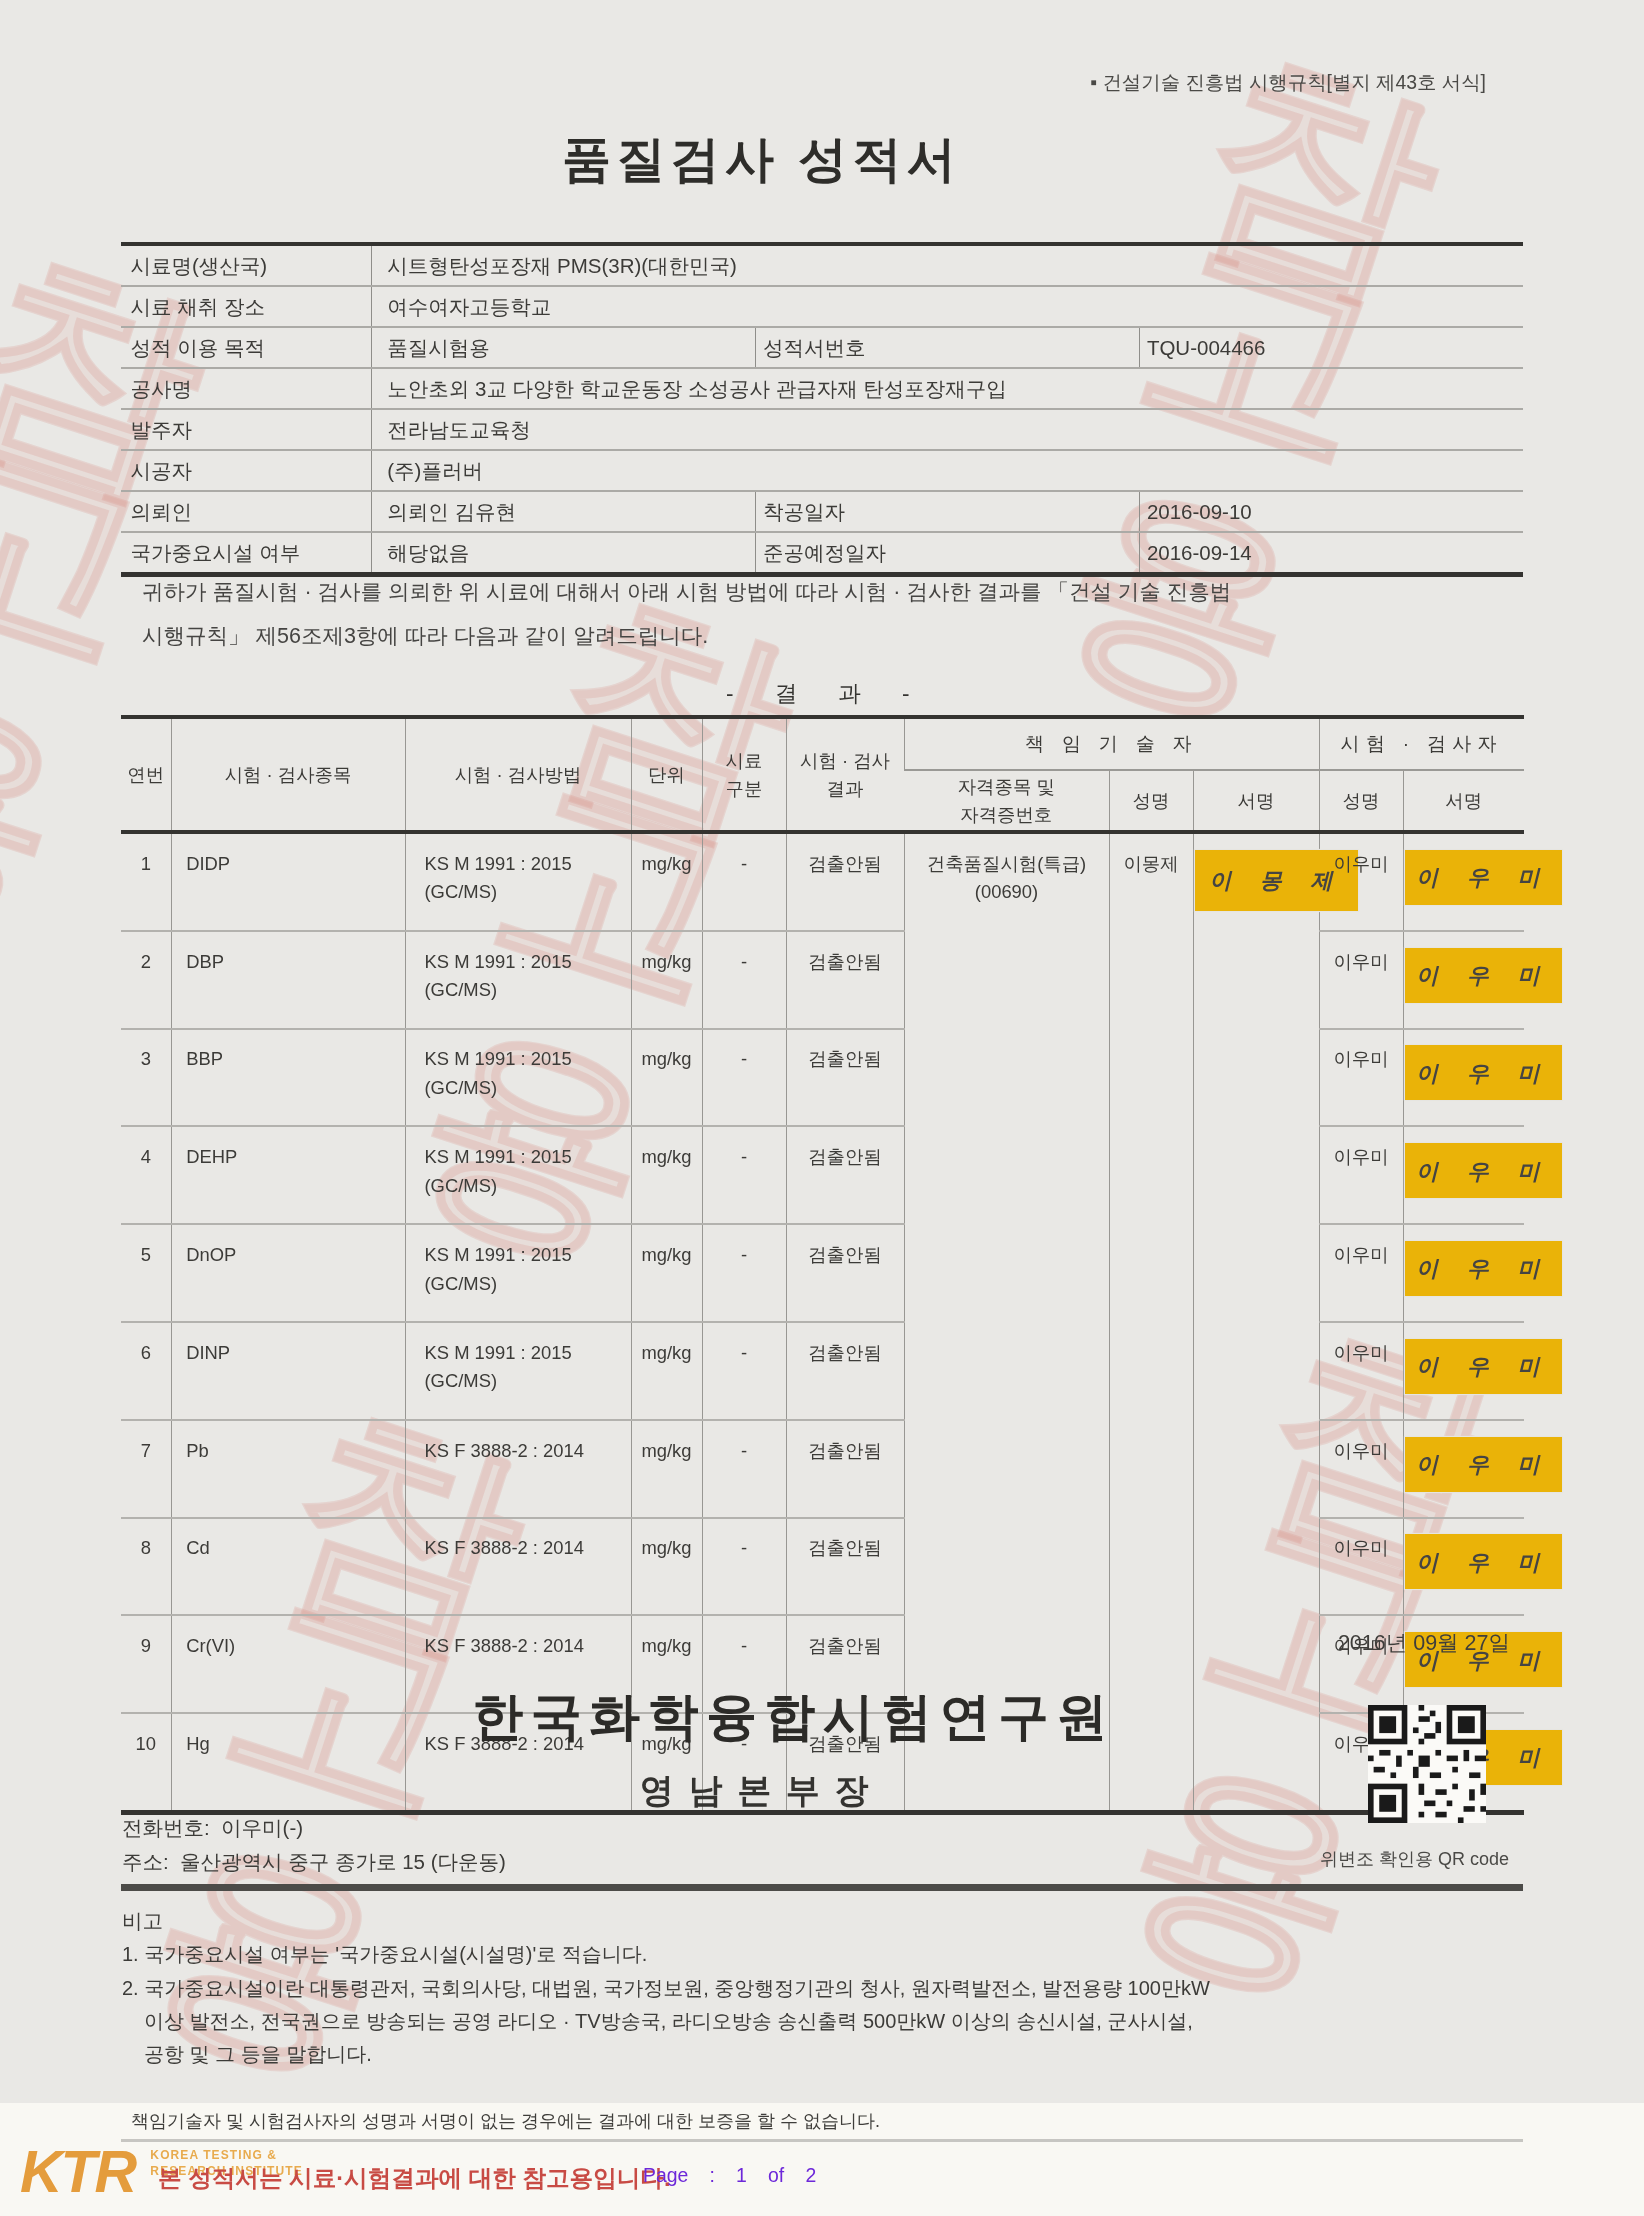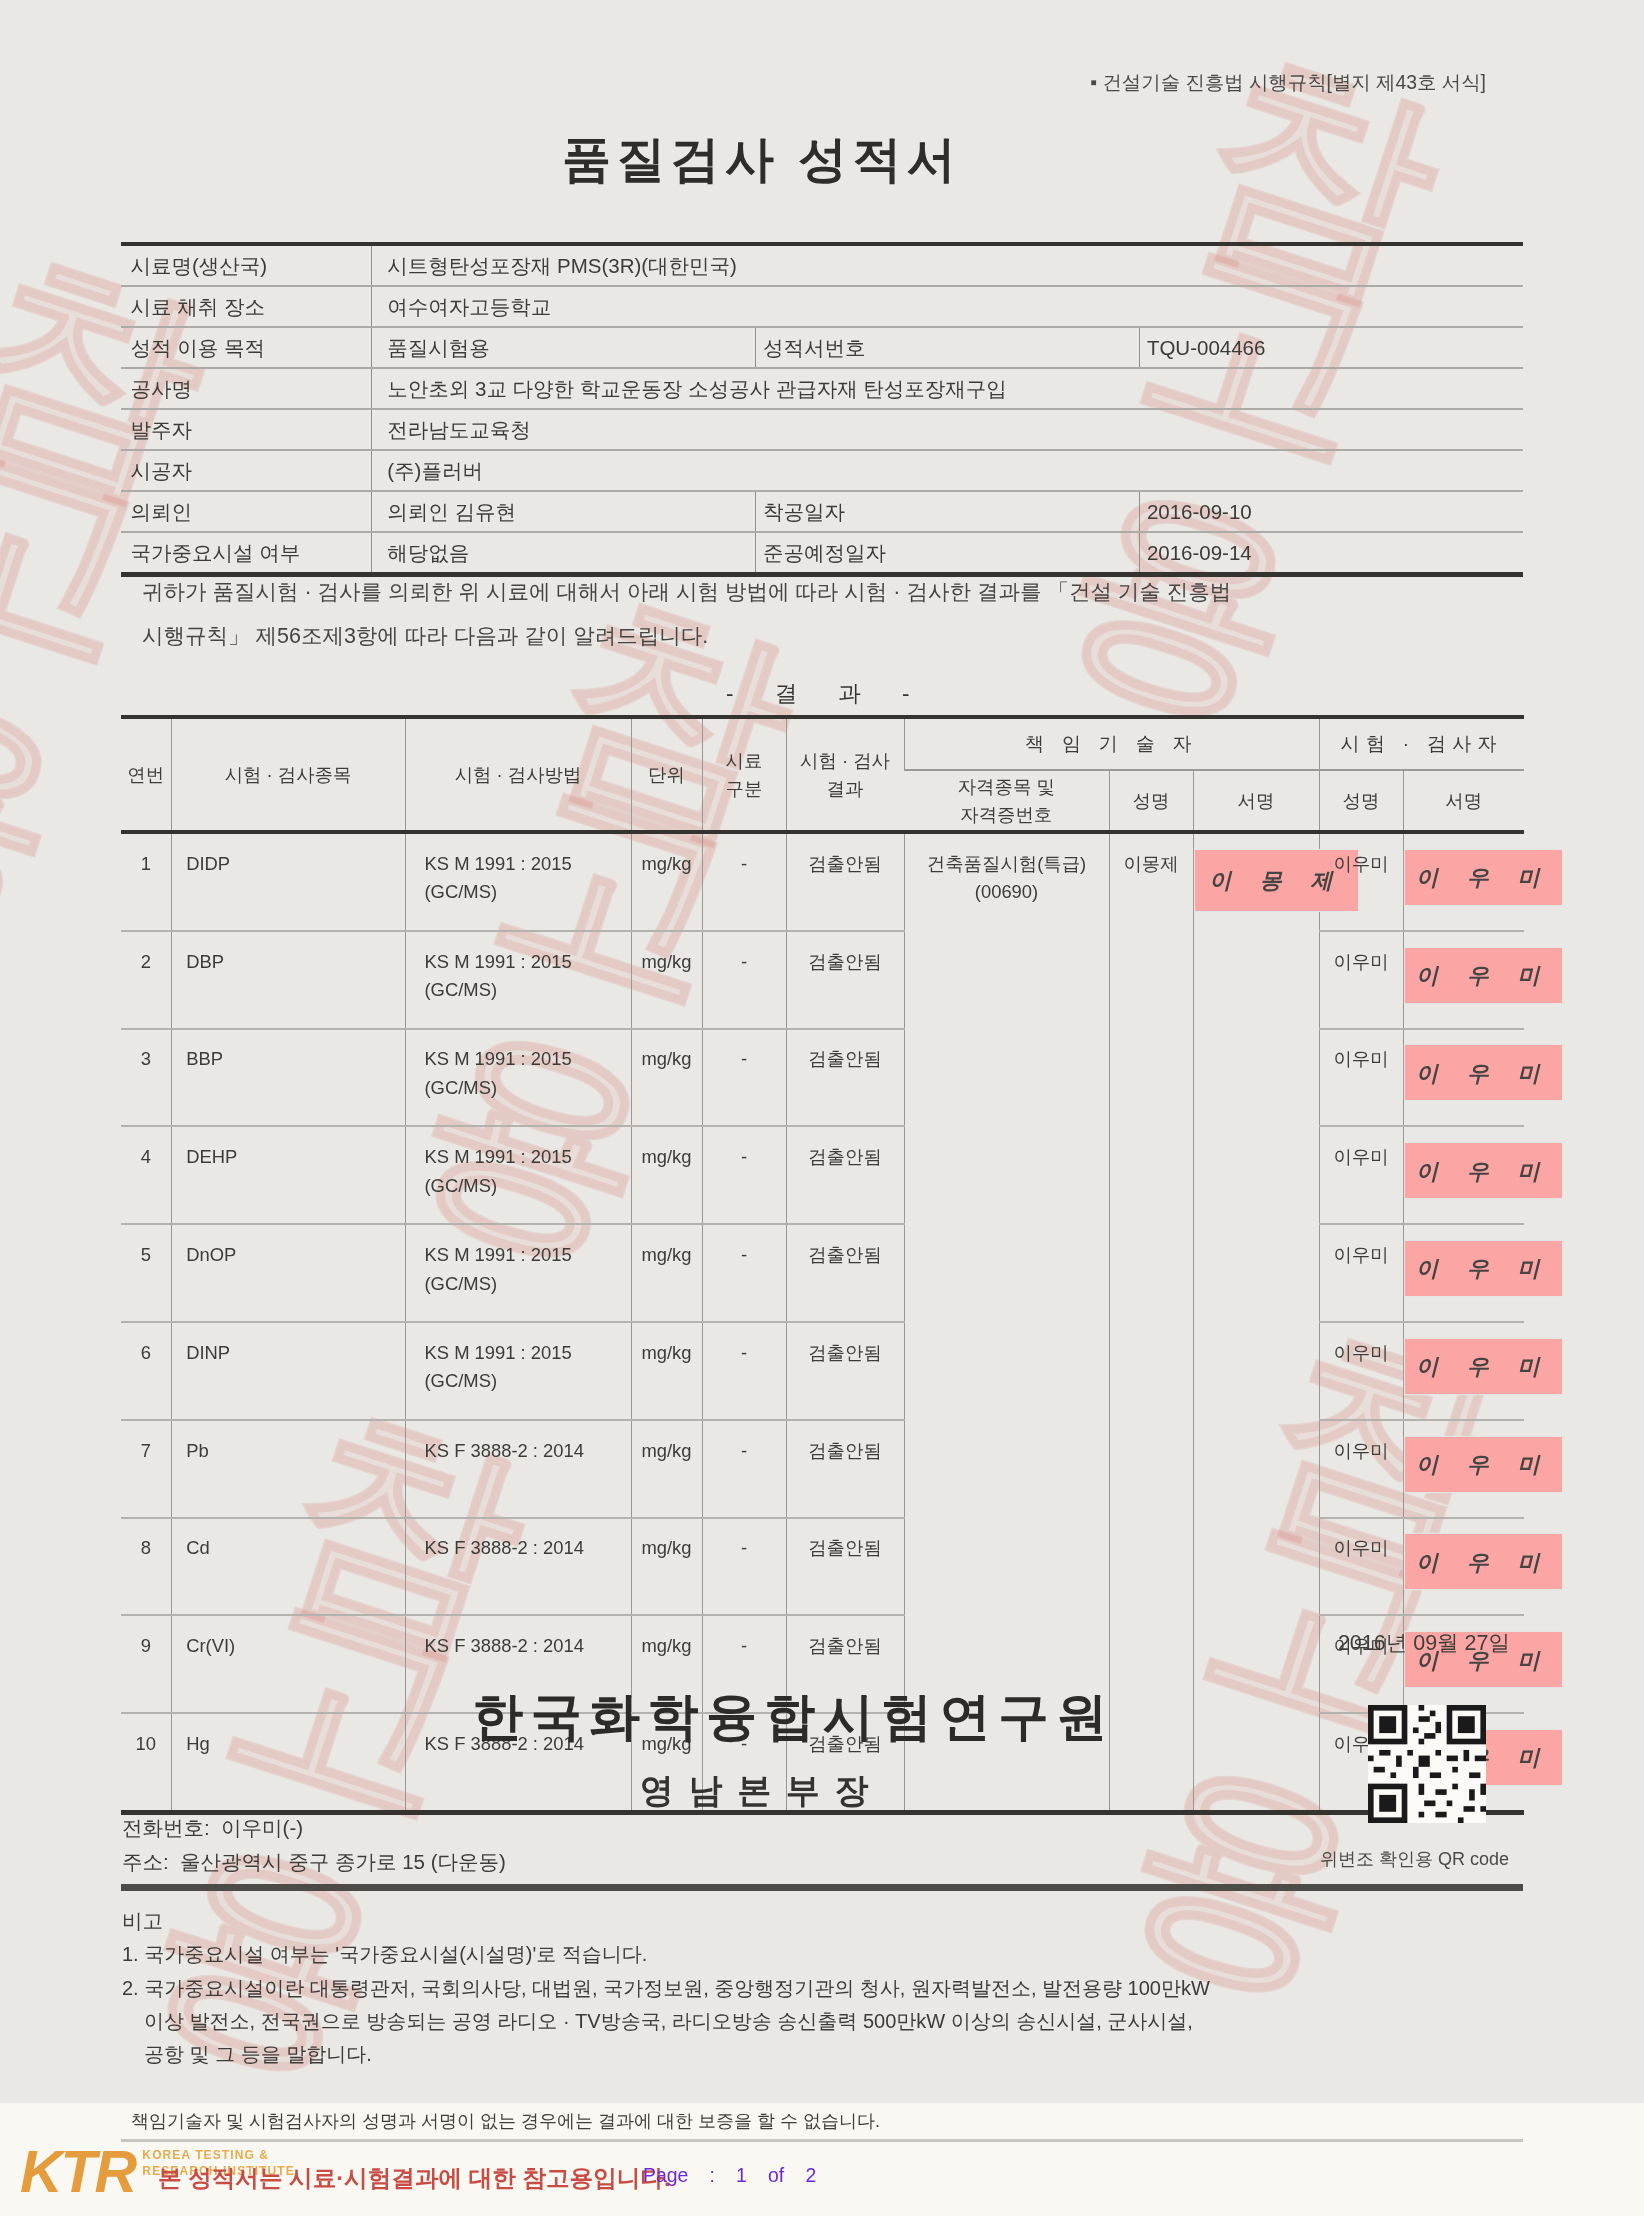--- a/index.html
+++ b/index.html
@@ -34,21 +34,21 @@
       vertical-align:middle;line-height:1.5;}
   .results-table th:first-child,.results-table td:first-child{border-left:none;}
   .results-table th.group{border-bottom:2.1px solid #9a9995;height:48px;font-size:19px;letter-spacing:6.3px;}
   .results-table thead tr.sub th{height:57px;}
   .results-table td{border-left:1.6px solid #989793;border-top:2.6px solid #b3b2ae;height:79px;
       vertical-align:top;padding-top:15.8px;line-height:1.55;}
   .c-item{text-align:left;padding-left:14.7px;}
   .c-method{text-align:left;padding-left:19px;}
   .c-qual,.c-tname,.c-tsign{vertical-align:middle;padding-top:0;line-height:1.8;}
   .c-sign2{vertical-align:middle;padding-top:0;}
-  .sign-box{display:inline-block;background:#fca5a5;box-shadow:0 0 0 1.1px #e6e5e1;
+  .sign-box{display:inline-block;background:#eab308;box-shadow:0 0 0 1.1px #e6e5e1;
       padding:10.5px 11.6px;font-size:22px;letter-spacing:10.5px;color:#454443;white-space:nowrap;
       font-family:"DejaVu Serif","Liberation Serif",serif;font-style:italic;font-weight:bold;}
   .sign-box.big{padding:13.7px 14.7px;}
   
   .issue-date{position:absolute;top:1628px;right:134px;font-size:21.5px;color:#3f3e3b;margin-left:36px;}
   .org-name{position:absolute;top:1683px;left:0;width:1523px;text-align:center;
       font-size:51px;font-weight:900;letter-spacing:7.4px;color:#2c2b28;margin-left:32px;}
   .org-title{position:absolute;top:1768px;left:0;width:1523px;text-align:center;
       font-size:34px;font-weight:bold;letter-spacing:14.7px;color:#343330;}
   .qr{position:absolute;top:1705px;right:158px;width:118px;height:118px;}
@@ -57,21 +57,21 @@
   .addr-line{position:absolute;top:1848px;left:122px;font-size:20.5px;}
   .divider{position:absolute;top:1884px;left:121px;width:1402px;height:6.8px;background:#4c4b48;}
   .notes-heading{position:absolute;top:1907px;left:122px;font-size:20.5px;}
   .note1{position:absolute;top:1941px;left:122px;font-size:20px;}
   .note2{position:absolute;top:1972px;left:122px;width:1376px;font-size:20px;line-height:1.65;}
   .note2 .cont{padding-left:22px;display:block;}
   .caution-banner{position:absolute;top:2059px;left:121px;width:1402px;height:37px;line-height:37px;
       background:#d3d2cf;border-bottom:3.7px solid #7a7977;text-align:center;font-size:20.5px;color:#3a3936;}
   .disclaimer{position:absolute;top:2109px;left:131px;font-size:18px;color:#3f3e3b;}
   .footer-rule{position:absolute;top:2139px;left:121px;width:1402px;height:2.6px;background:#c7c6c2;}
-  .ktr-logo{position:absolute;top:2143px;left:20px;display:flex;align-items:flex-start;}
+  .ktr-logo{position:absolute;top:2143px;left:20px;display:flex;align-items:flex-start;gap:8px;}
   .ktr-text{font-size:59px;font-weight:900;font-style:italic;color:#e49c3c;letter-spacing:-2.1px;line-height:1;}
   .ktr-sub{margin-left:7.4px;margin-top:5.3px;color:#e8ab4e;font-size:12px;font-weight:bold;line-height:1.3;letter-spacing:1.1px;}
   .red-note{position:absolute;top:2162px;left:158px;font-size:23.6px;font-weight:bold;color:#c84b44;}
   .page-indicator{position:absolute;top:2164px;left:643px;font-size:19.4px;color:#6d28d9;word-spacing:15.8px;}
   .electronic-box{position:absolute;top:2147px;left:1077px;width:357px;height:48px;line-height:48px;
       text-align:center;background:#fcf4f3;border:2.6px solid #b23834;box-shadow:inset 0 3.2px 0 #b23834, inset 0 -3.2px 0 #b23834;
       color:#cc4440;font-size:25px;}
 </style>
 </head>
 <body>

